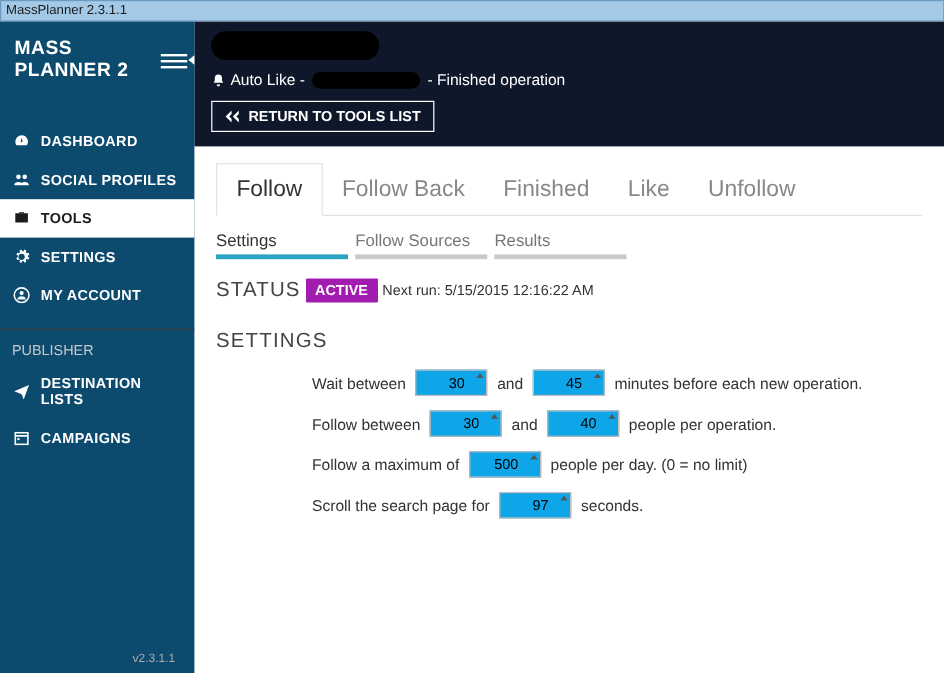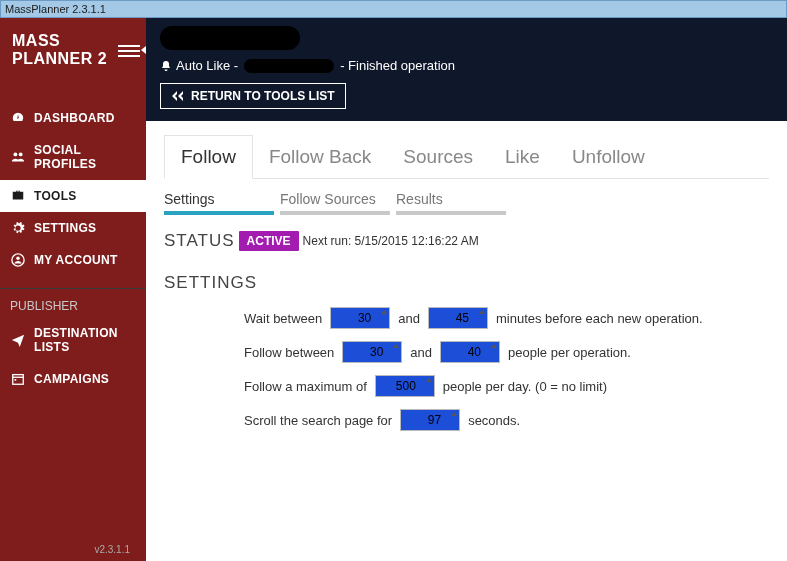--- a/index.html
+++ b/index.html
@@ -1,19 +1,19 @@
 <!DOCTYPE html>
 <html><head>
 <meta charset="utf-8">
 <style>
   * { margin: 0; padding: 0; box-sizing: border-box; font-family: "Segoe UI", Arial, sans-serif; }
   html, body { width: 787px; height: 561px; overflow: hidden; background: #fff; }
   .titlebar { height: 18px; background: #a3c9e6; border: 1px solid #6b9bc4; color: #1a1a1a; font-size: 11px; padding-left: 4px; display: flex; align-items: center; }
   .app { display: flex; height: 543px; }
-  .sidebar { width: 146px; background: #7f1d1d; color: #fff; display: flex; flex-direction: column; position: relative; }
+  .sidebar { width: 162px; background: #0c4a6e; color: #fff; display: flex; flex-direction: column; position: relative; }
   .logo-row { display: flex; align-items: center; justify-content: space-between; padding: 14px 6px 10px 12px; }
   .logo-text { font-weight: 700; font-size: 16px; line-height: 18px; letter-spacing: 0.5px; }
   .menu-icon { width: 22px; height: 16px; position: relative; cursor: pointer; }
   .menu-icon span { display: block; height: 2px; background: #fff; margin: 3px 0; }
   .menu-icon::after { content: ""; position: absolute; right: -6px; top: 4px; width: 0; height: 0; border-top: 4px solid transparent; border-bottom: 4px solid transparent; border-right: 5px solid #fff; }
   .nav { margin-top: 24px; }
   .nav-item { display: flex; align-items: center; padding: 9px 10px; font-size: 12px; font-weight: 600; letter-spacing: 0.3px; cursor: pointer; gap: 8px; }
   .nav-item.active { background: #fff; color: #1c1c1c; }
   .nav-section { padding: 10px 10px 4px 10px; font-size: 12px; color: #c8c8c8; border-top: 1px solid #3a3a3a; margin-top: 12px; }
   .nav-icon { width: 16px; height: 14px; display: inline-flex; align-items: center; justify-content: center; }
@@ -32,21 +32,21 @@
   .tabs-sub { display: flex; margin-top: 8px; gap: 6px; }
   .tab-sub { padding: 4px 0; font-size: 14px; color: #777; cursor: pointer; border-bottom: 4px solid #c9c9c9; width: 110px; text-align: left; }
   .tab-sub.active { color: #333; border-bottom-color: #2aa3c1; }
   .status-row { margin-top: 16px; display: flex; align-items: center; gap: 4px; }
   .status-label { font-size: 17px; font-weight: 300; letter-spacing: 1px; color: #444; }
   .status-badge { background: #a21caf; color: #fff; padding: 3px 8px; font-size: 12px; font-weight: 700; border-radius: 1px; }
   .next-run { font-size: 12px; color: #333; }
   .settings-label { margin-top: 22px; font-size: 17px; font-weight: 300; letter-spacing: 1px; color: #444; }
   .settings-grid { margin-top: 14px; padding-left: 80px; font-size: 13px; color: #333; }
   .setting-row { display: flex; align-items: center; margin-bottom: 12px; gap: 8px; flex-wrap: nowrap; }
-  .num-input { width: 60px; height: 22px; border: 1px solid #bbb; font-size: 12px; text-align: right; padding-right: 18px; position: relative; background: #1d4ed8; }
+  .num-input { width: 60px; height: 22px; border: 1px solid #bbb; font-size: 12px; text-align: right; padding-right: 18px; position: relative; background: #0ea5e9; }
   .spin-wrap { position: relative; display: inline-block; }
   .spin-wrap::after { content: ""; position: absolute; right: 3px; top: 3px; width: 0; height: 0; border-left: 3px solid transparent; border-right: 3px solid transparent; border-bottom: 4px solid #555; }
   .spin-wrap::before { content: ""; position: absolute; right: 3px; bottom: 3px; width: 0; height: 0; border-left: 3px solid transparent; border-right: 3px solid transparent; border-top: 4px solid #555; }
   .bell-icon { width: 12px; height: 12px; }
   .bell-icon svg { fill: #fff; }
 </style>
 </head>
 <body>
 
 <div class="titlebar">
@@ -154,21 +154,21 @@
             <path d="M6 0L1 5l5 5V7l-2-2 2-2zM12 0L7 5l5 5V7l-2-2 2-2z"></path>
           </svg>
         <span>RETURN TO TOOLS LIST</span>
       </div>
     </div>
 
     <div class="content">
       <div class="tabs-main">
         <div class="tab-main active">Follow</div>
         <div class="tab-main">Follow Back</div>
-        <div class="tab-main">Sources</div>
+        <div class="tab-main">Finished</div>
         <div class="tab-main">Like</div>
         <div class="tab-main">Unfollow</div>
       </div>
 
       <div class="tabs-sub">
         <div class="tab-sub active">Settings</div>
         <div class="tab-sub">Follow Sources</div>
         <div class="tab-sub">Results</div>
       </div>
 

